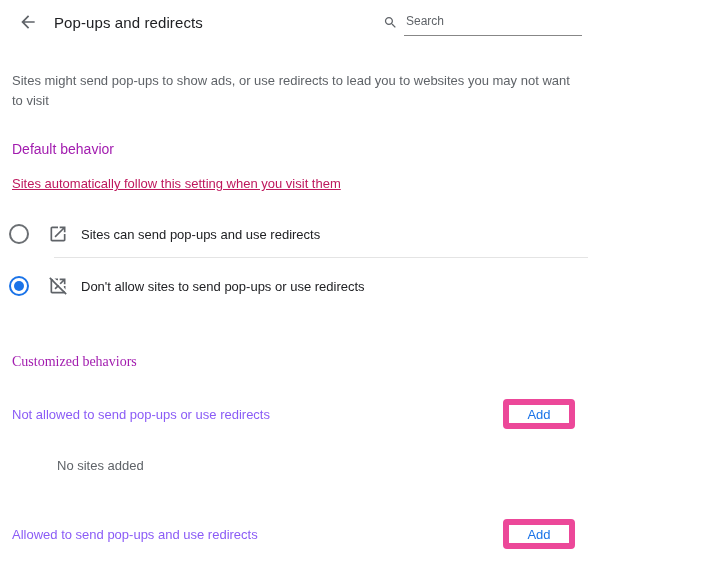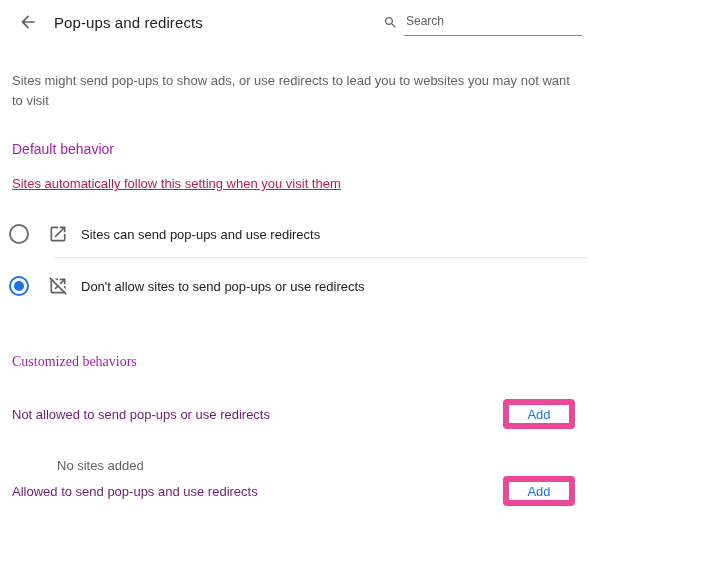--- a/index.html
+++ b/index.html
@@ -70,22 +70,22 @@
   .opt-icon{margin-left:19px;flex:0 0 auto;}
   .radio-label{margin-left:13px;color:#202124;}
   .divider{height:1px;background:#e4e4e4;margin:5px 0 0 54px;}
   
   .list-row{
     display:flex;align-items:center;
     height:30px;
     padding:0 13px 0 12px;
   }
   .list-row.blocked{margin-top:27px;}
-  .list-row.allowed{}
-  .row-label{flex:1;color:#701a75;}
+  .list-row.allowed{margin-top:43px;}
+  .row-label{flex:1;color:#8b5cf6;}
   .add-btn{
     height:30px;min-width:72px;box-sizing:border-box;
     background:#fff;border:6px solid #ec4899;border-radius:4px;
     color:#1a73e8;font-family:"Liberation Sans", sans-serif;
     font-size:13px;font-weight:500;
     cursor:pointer;padding:0 18px;
   }
   .no-sites{margin:27px 0 0 57px;line-height:20px;color:#5f6368;}
 </style>
 </head>

